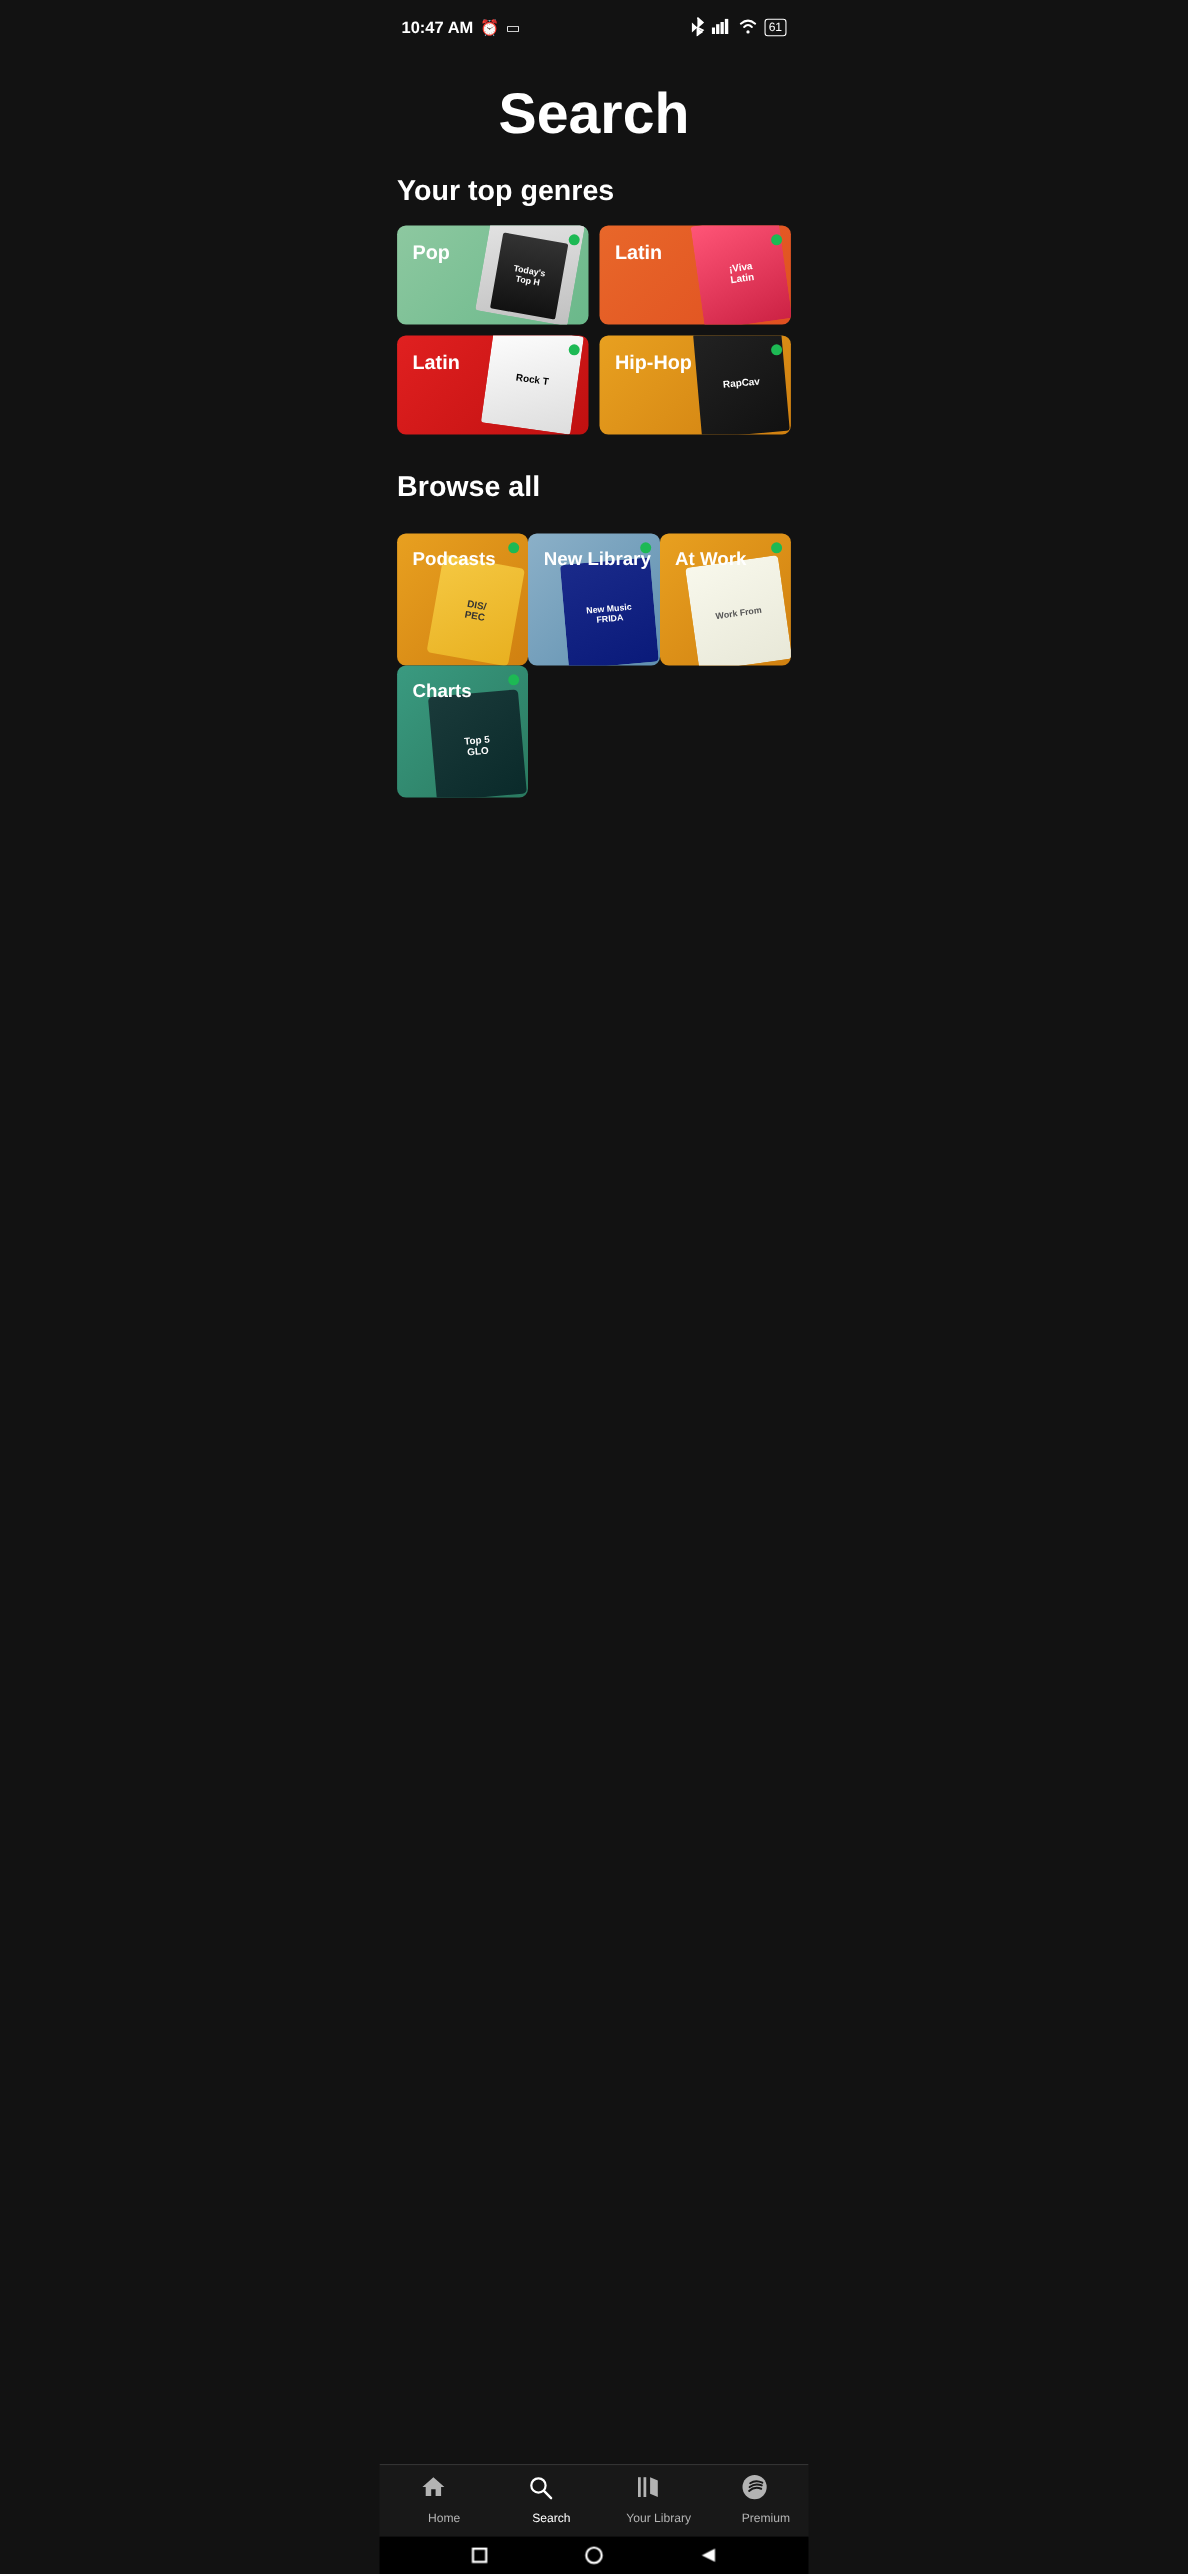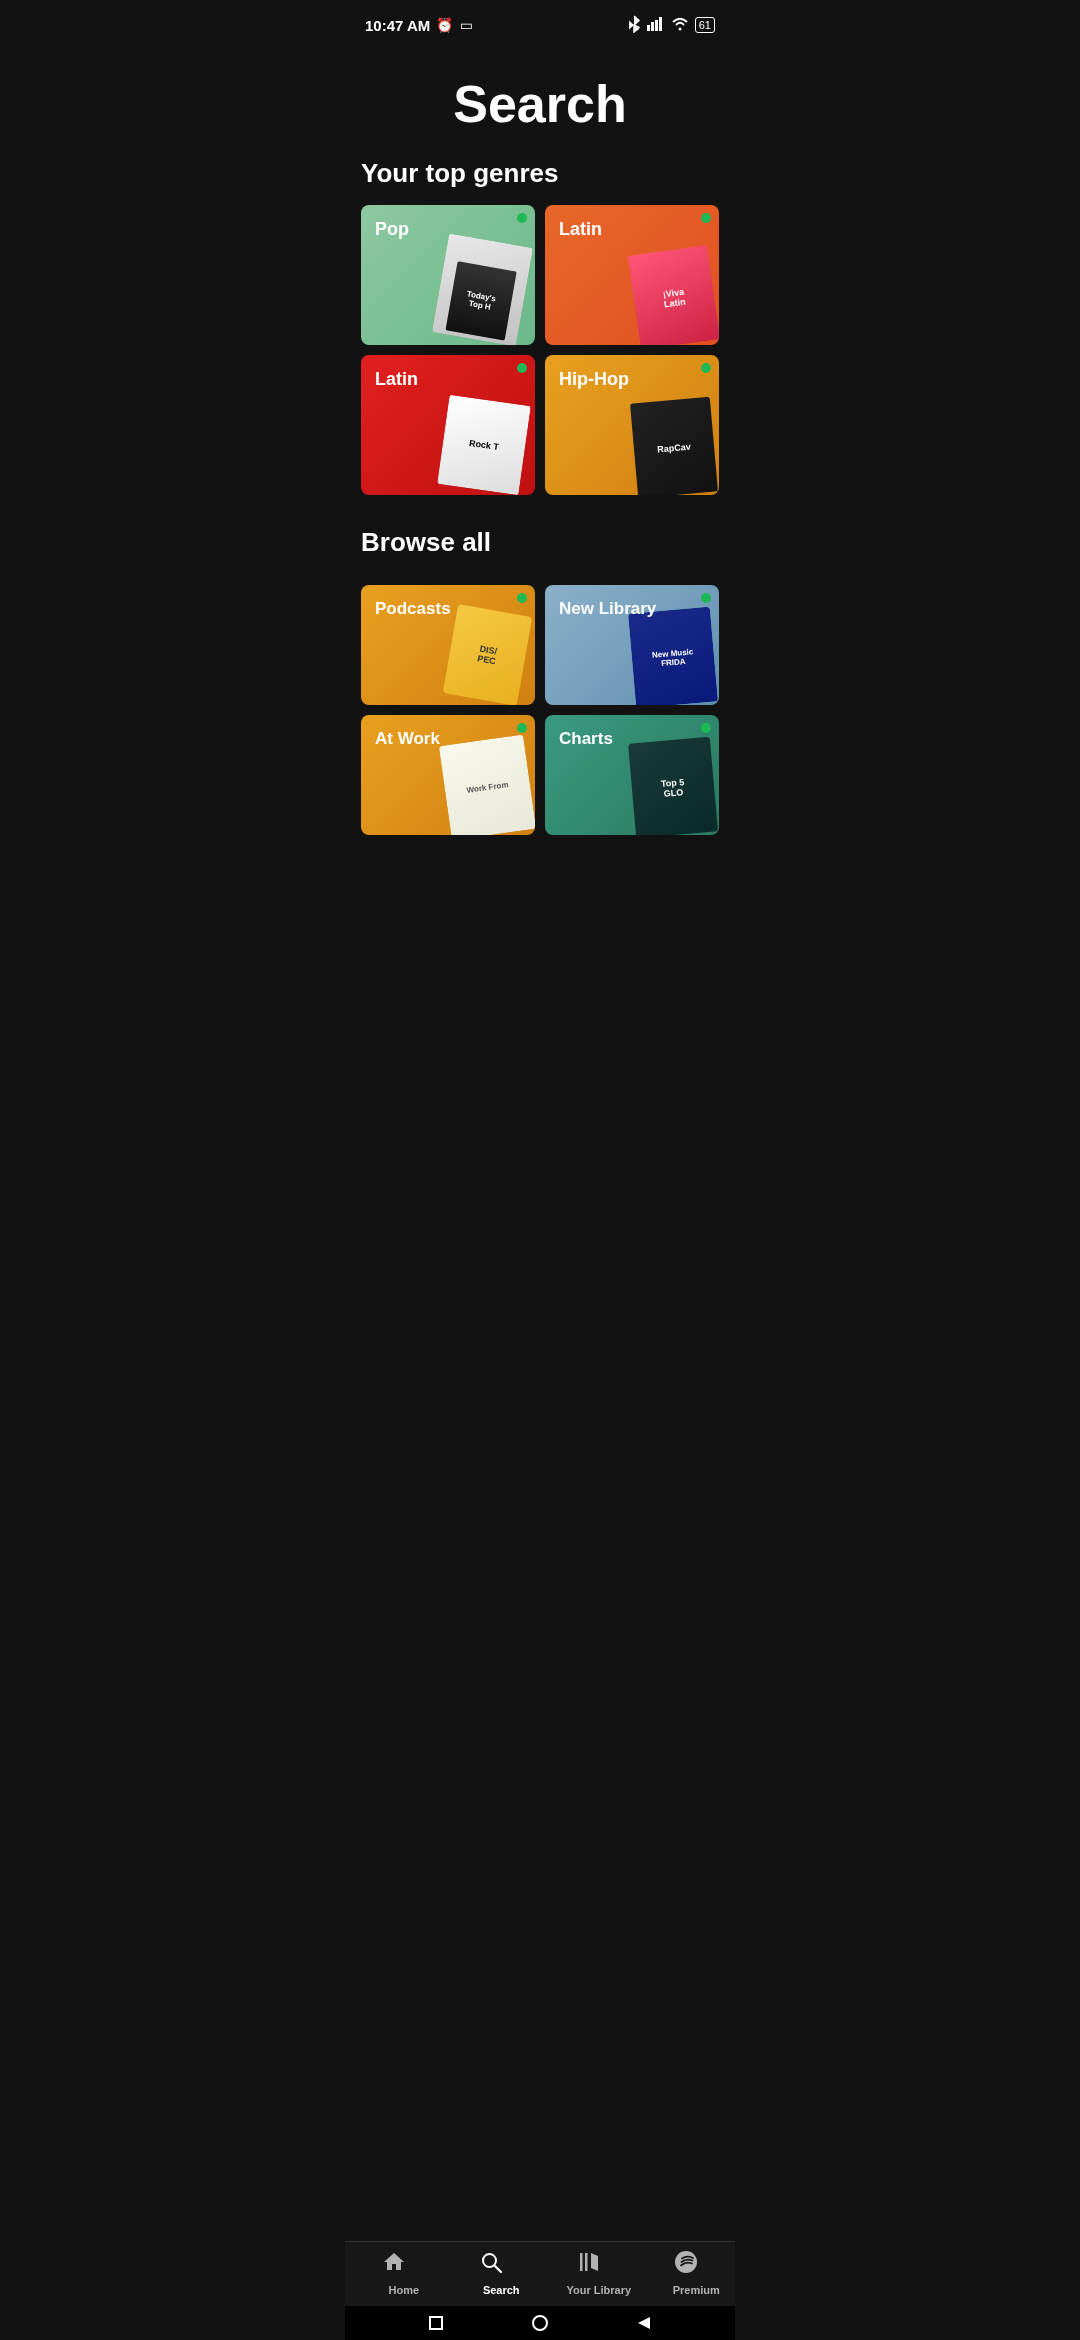--- a/index.html
+++ b/index.html
@@ -98,21 +98,21 @@
     
     .genre-grid {
       display: grid;
       grid-template-columns: 1fr 1fr;
       gap: 10px;
       margin-bottom: 32px;
     }
 
     .genre-card {
       border-radius: 8px;
-      height: 140px;
+      height: 90px;
       position: relative;
       overflow: hidden;
       display: flex;
       align-items: flex-start;
     }
 
     .genre-label {
       position: absolute;
       top: 14px;
       left: 14px;
@@ -124,22 +124,21 @@
 
     
     .genre-pop { background: linear-gradient(135deg, #8dc8a0, #6ab88a); }
     .genre-latin { background: linear-gradient(135deg, #e8672a, #e05020); }
     .genre-rock { background: linear-gradient(135deg, #e02020, #c01010); }
     .genre-hiphop { background: linear-gradient(135deg, #e8a020, #d08010); }
 
     
     .browse-grid {
       display: grid;
-      grid-template-columns: 1fr 1fr;
-      gap: 10px;
+      grid-template-columns: 1fr 1fr 1fr;
       margin-top: 27px;
     }
 
     .browse-card {
       border-radius: 8px;
       height: 120px;
       position: relative;
       overflow: hidden;
     }
 
@@ -173,21 +172,21 @@
       color: #b3b3b3;
     }
 
     .nav-icon.active {
       color: #fff;
     }
 
     .nav-label {
       font-size: 11px;
       color: #b3b3b3;
-      font-weight: 700;
+      font-weight: 400;
       padding-left: 20px;
     }
 
     .nav-label.active {
       color: #fff;
     }
 
     
     .art-pop {
       position: absolute;

